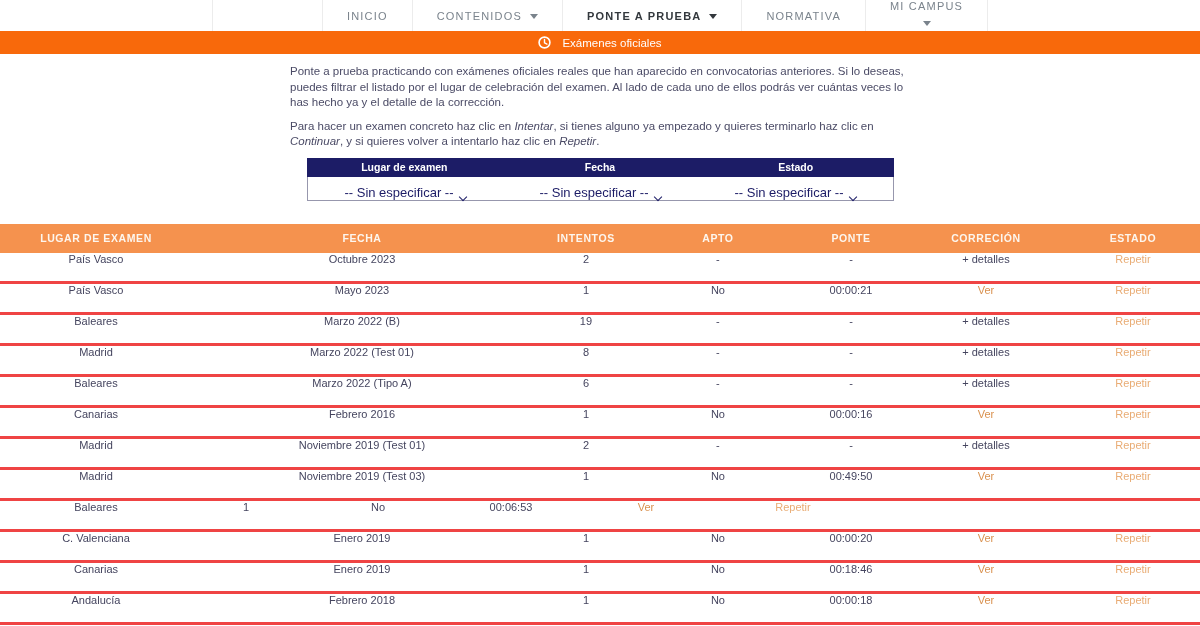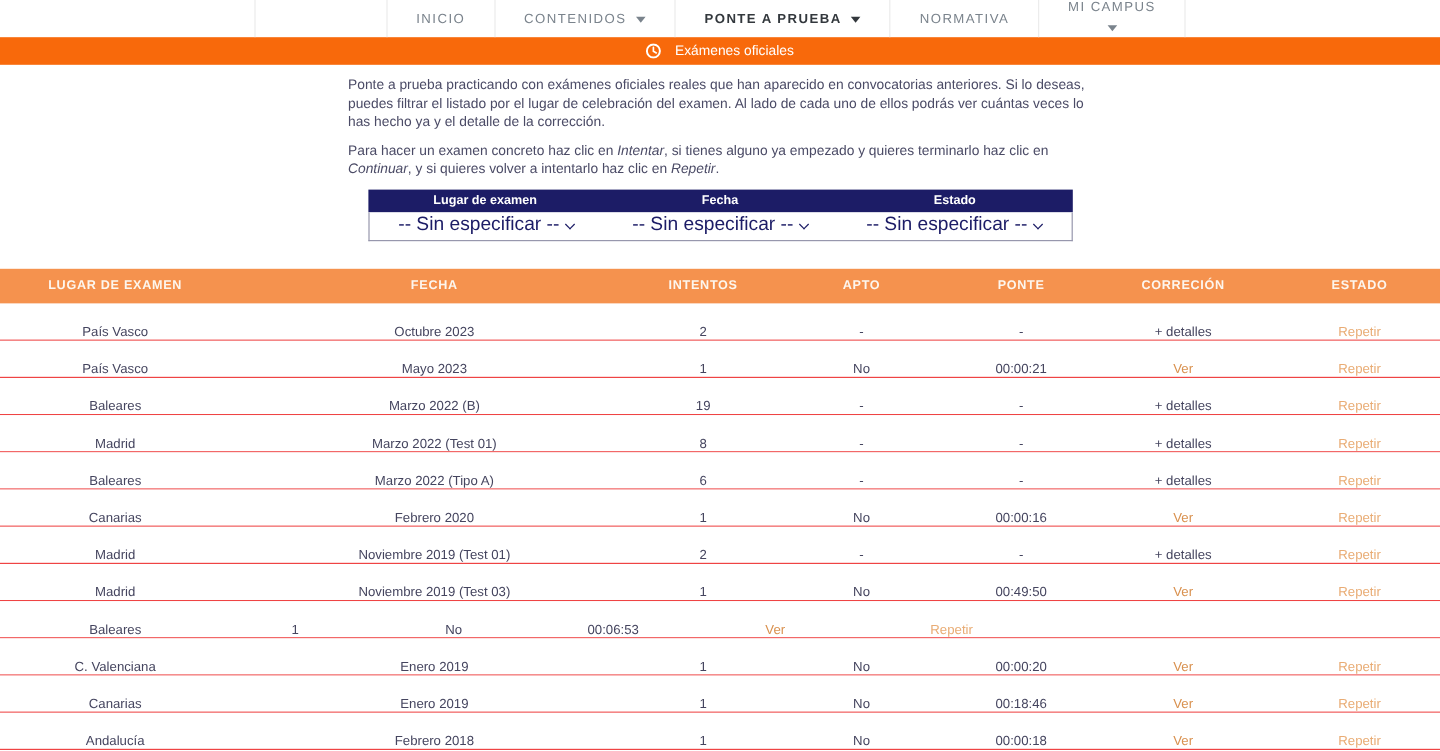--- a/index.html
+++ b/index.html
@@ -25,31 +25,31 @@
   .content { width: 620px; margin: 10px auto 0; }
   .content p { font-size: 11.5px; line-height: 15.5px; color: #4b4b66; margin-bottom: 8px; }
   .content p .it { font-style: italic; }
 
   
   .filter { width: 587px; margin: 8px auto 0; }
   .filter-head { display: flex; background: var(--filter-bg, #1c1c66); height: 19px; }
   .filter-head > div { flex: 1; display: flex; align-items: center; justify-content: center;
     color: #fff; font-size: 10.5px; font-weight: bold; }
   .filter-body { display: flex; height: 24px; background: #fff; border: 1px solid #9797ad; border-top: none; }
-  .filter-body > div { flex: 1; display: flex; align-items: center; justify-content: center; gap: 6px;
-    font-size: 16px; color: #1c1c66; cursor: pointer; }
+  .filter-body > div { flex: 1; display: flex; align-items: flex-end; justify-content: center; gap: 6px;
+    font-size: 13px; color: #1c1c66; cursor: pointer; }
   .chev { width: 6px; height: 6px; border-right: 1.6px solid #1c1c66; border-bottom: 1.6px solid #1c1c66;
     transform: rotate(45deg); margin-top: -3px; display: inline-block; }
 
   
   .maintable { margin-top: 23px; width: 1200px; }
   .thead { display: flex; background: var(--thead-bg, #f5924e); height: 29px; align-items: center; }
   .thead > div { color: #fdf6ee; font-size: 10.5px; font-weight: bold; letter-spacing: 0.6px;
     text-align: center; }
-  .trow { display: flex; height: 31px; align-items: flex-end; border-bottom: 1px solid #ef4444; background: #fff; }
+  .trow { display: flex; height: 31px; align-items: flex-start; border-bottom: 3px solid #ef4444; background: #fff; }
   .trow > div { font-size: 11px; color: #45455f; text-align: center; }
   .c1 { width: 16%; } .c2 { width: 28.33%; } .c3 { width: 9%; } .c4 { width: 13%; }
   .c5 { width: 9.17%; } .c6 { width: 13.33%; } .c7 { width: 11.17%; }
   .link-ver { color: var(--link-ver, #d9914f) !important; cursor: pointer; }
   .link-repetir { color: var(--link-repetir, #e9ac74) !important; cursor: pointer; }
   .link-detalles { cursor: pointer; }
 </style>
 </head>
 <body>
 
@@ -166,21 +166,21 @@
     <div class="c2">Marzo 2022 (Tipo A)</div>
     <div class="c3">6</div>
     <div class="c4">-</div>
     <div class="c5">-</div>
     <div class="c6 link-detalles">+ detalles</div>
     <div class="c7 link-repetir">Repetir</div>
   </div>
 
   <div class="trow">
     <div class="c1">Canarias</div>
-    <div class="c2">Febrero 2020</div>
+    <div class="c2">Febrero 2016</div>
     <div class="c3">1</div>
     <div class="c4">No</div>
     <div class="c5">00:00:16</div>
     <div class="c6 link-ver">Ver</div>
     <div class="c7 link-repetir">Repetir</div>
   </div>
 
   <div class="trow">
     <div class="c1">Madrid</div>
     <div class="c2">Noviembre 2019 (Test 01)</div>

